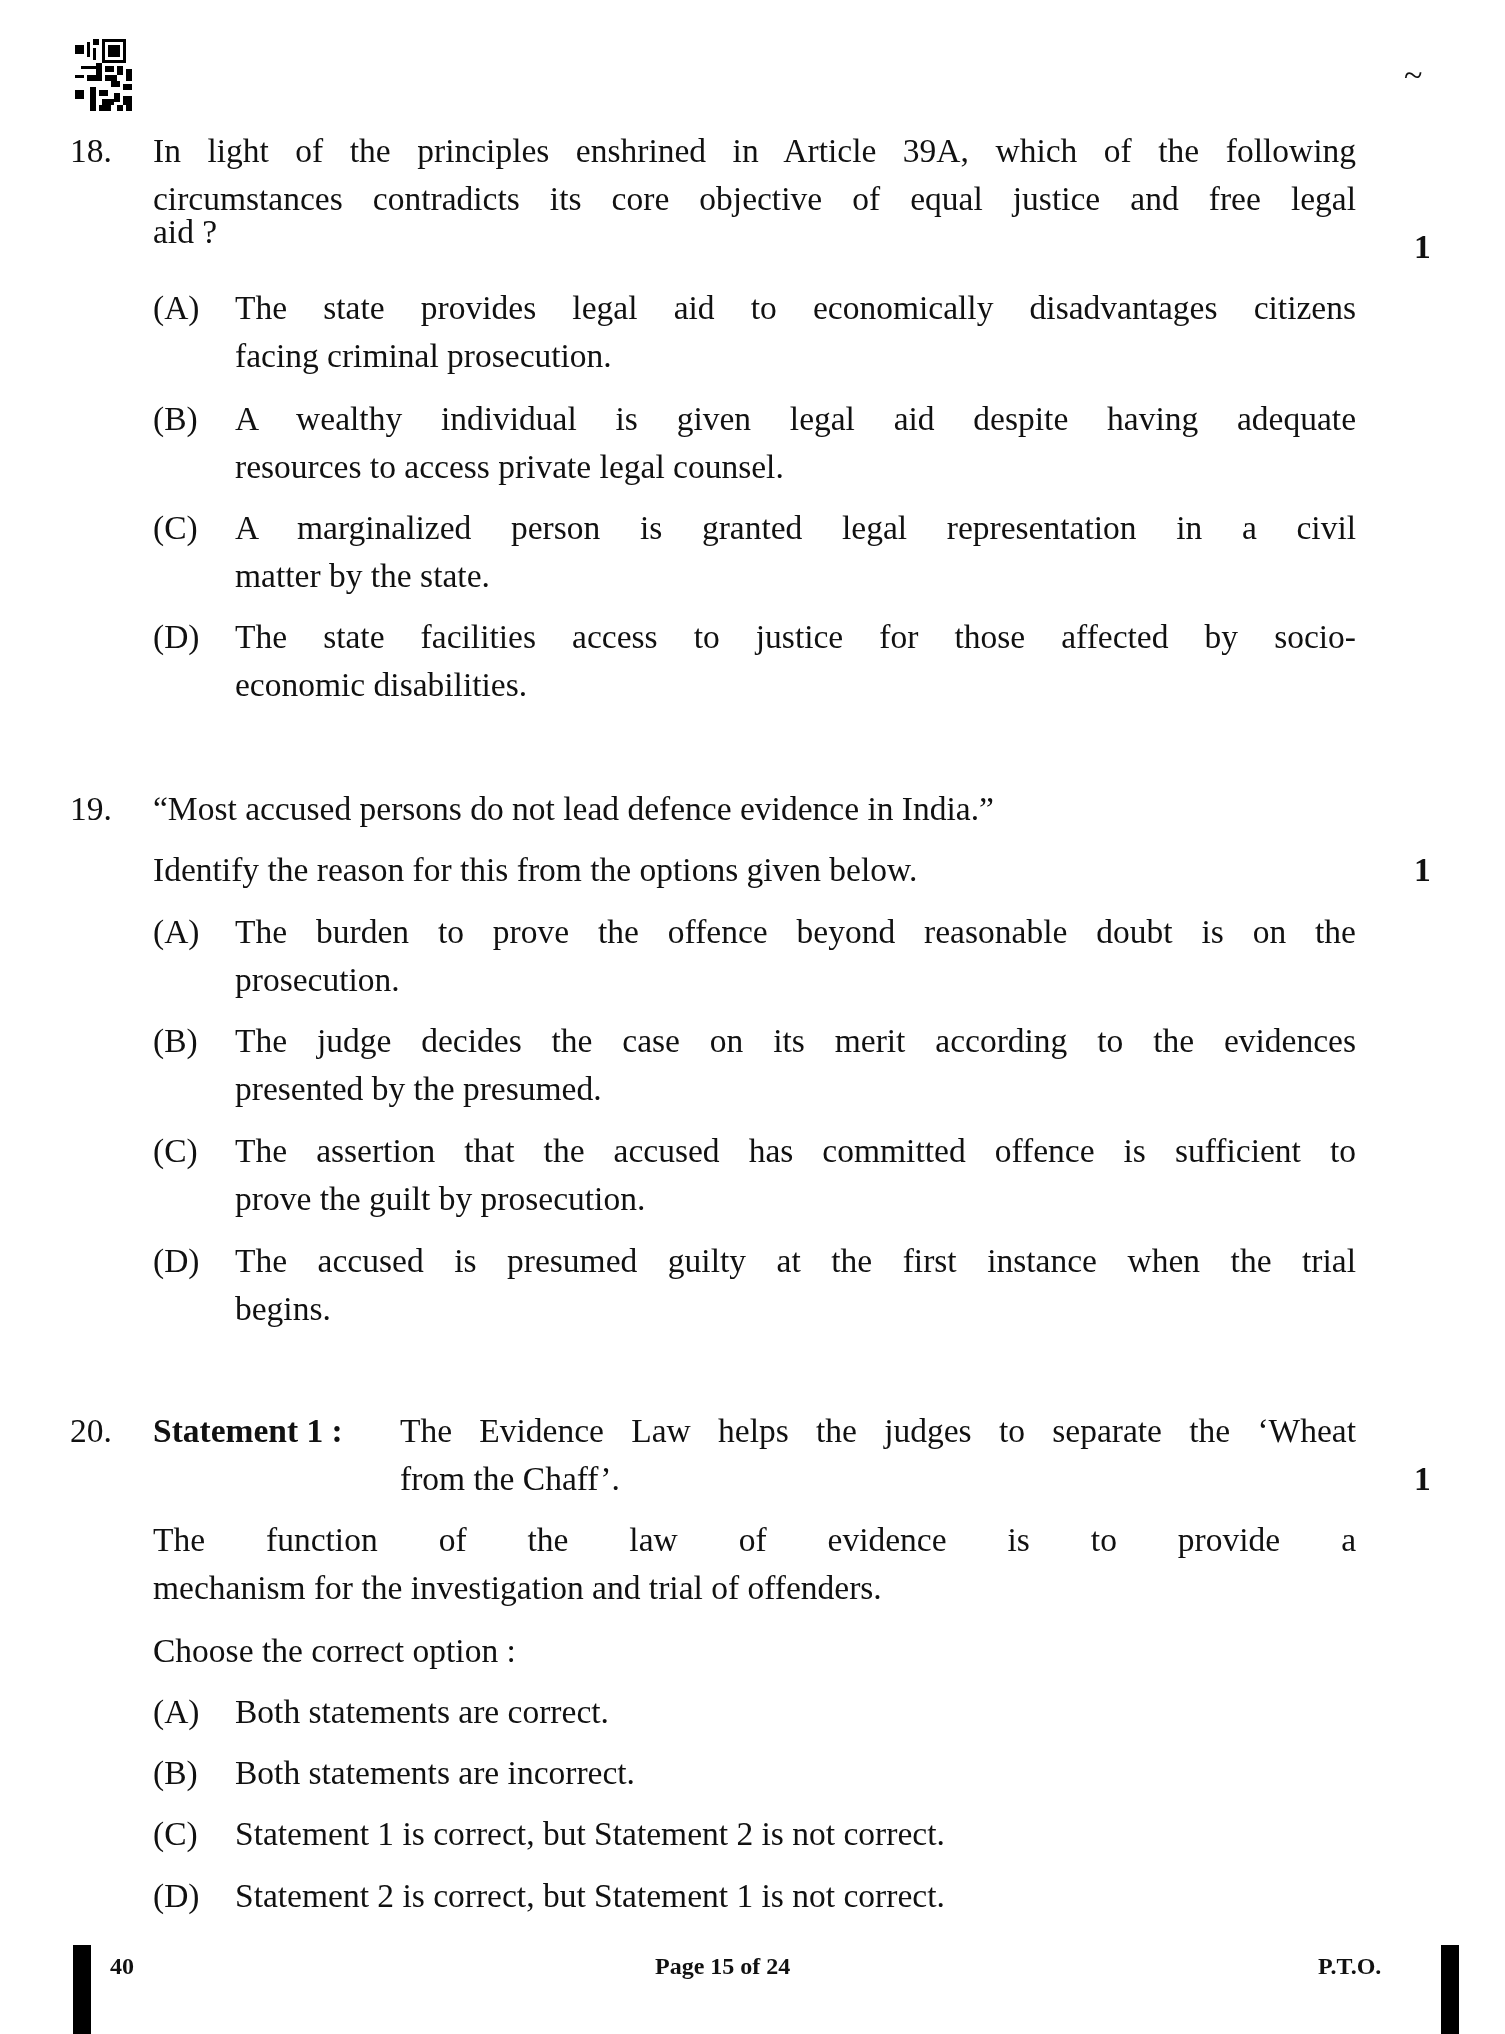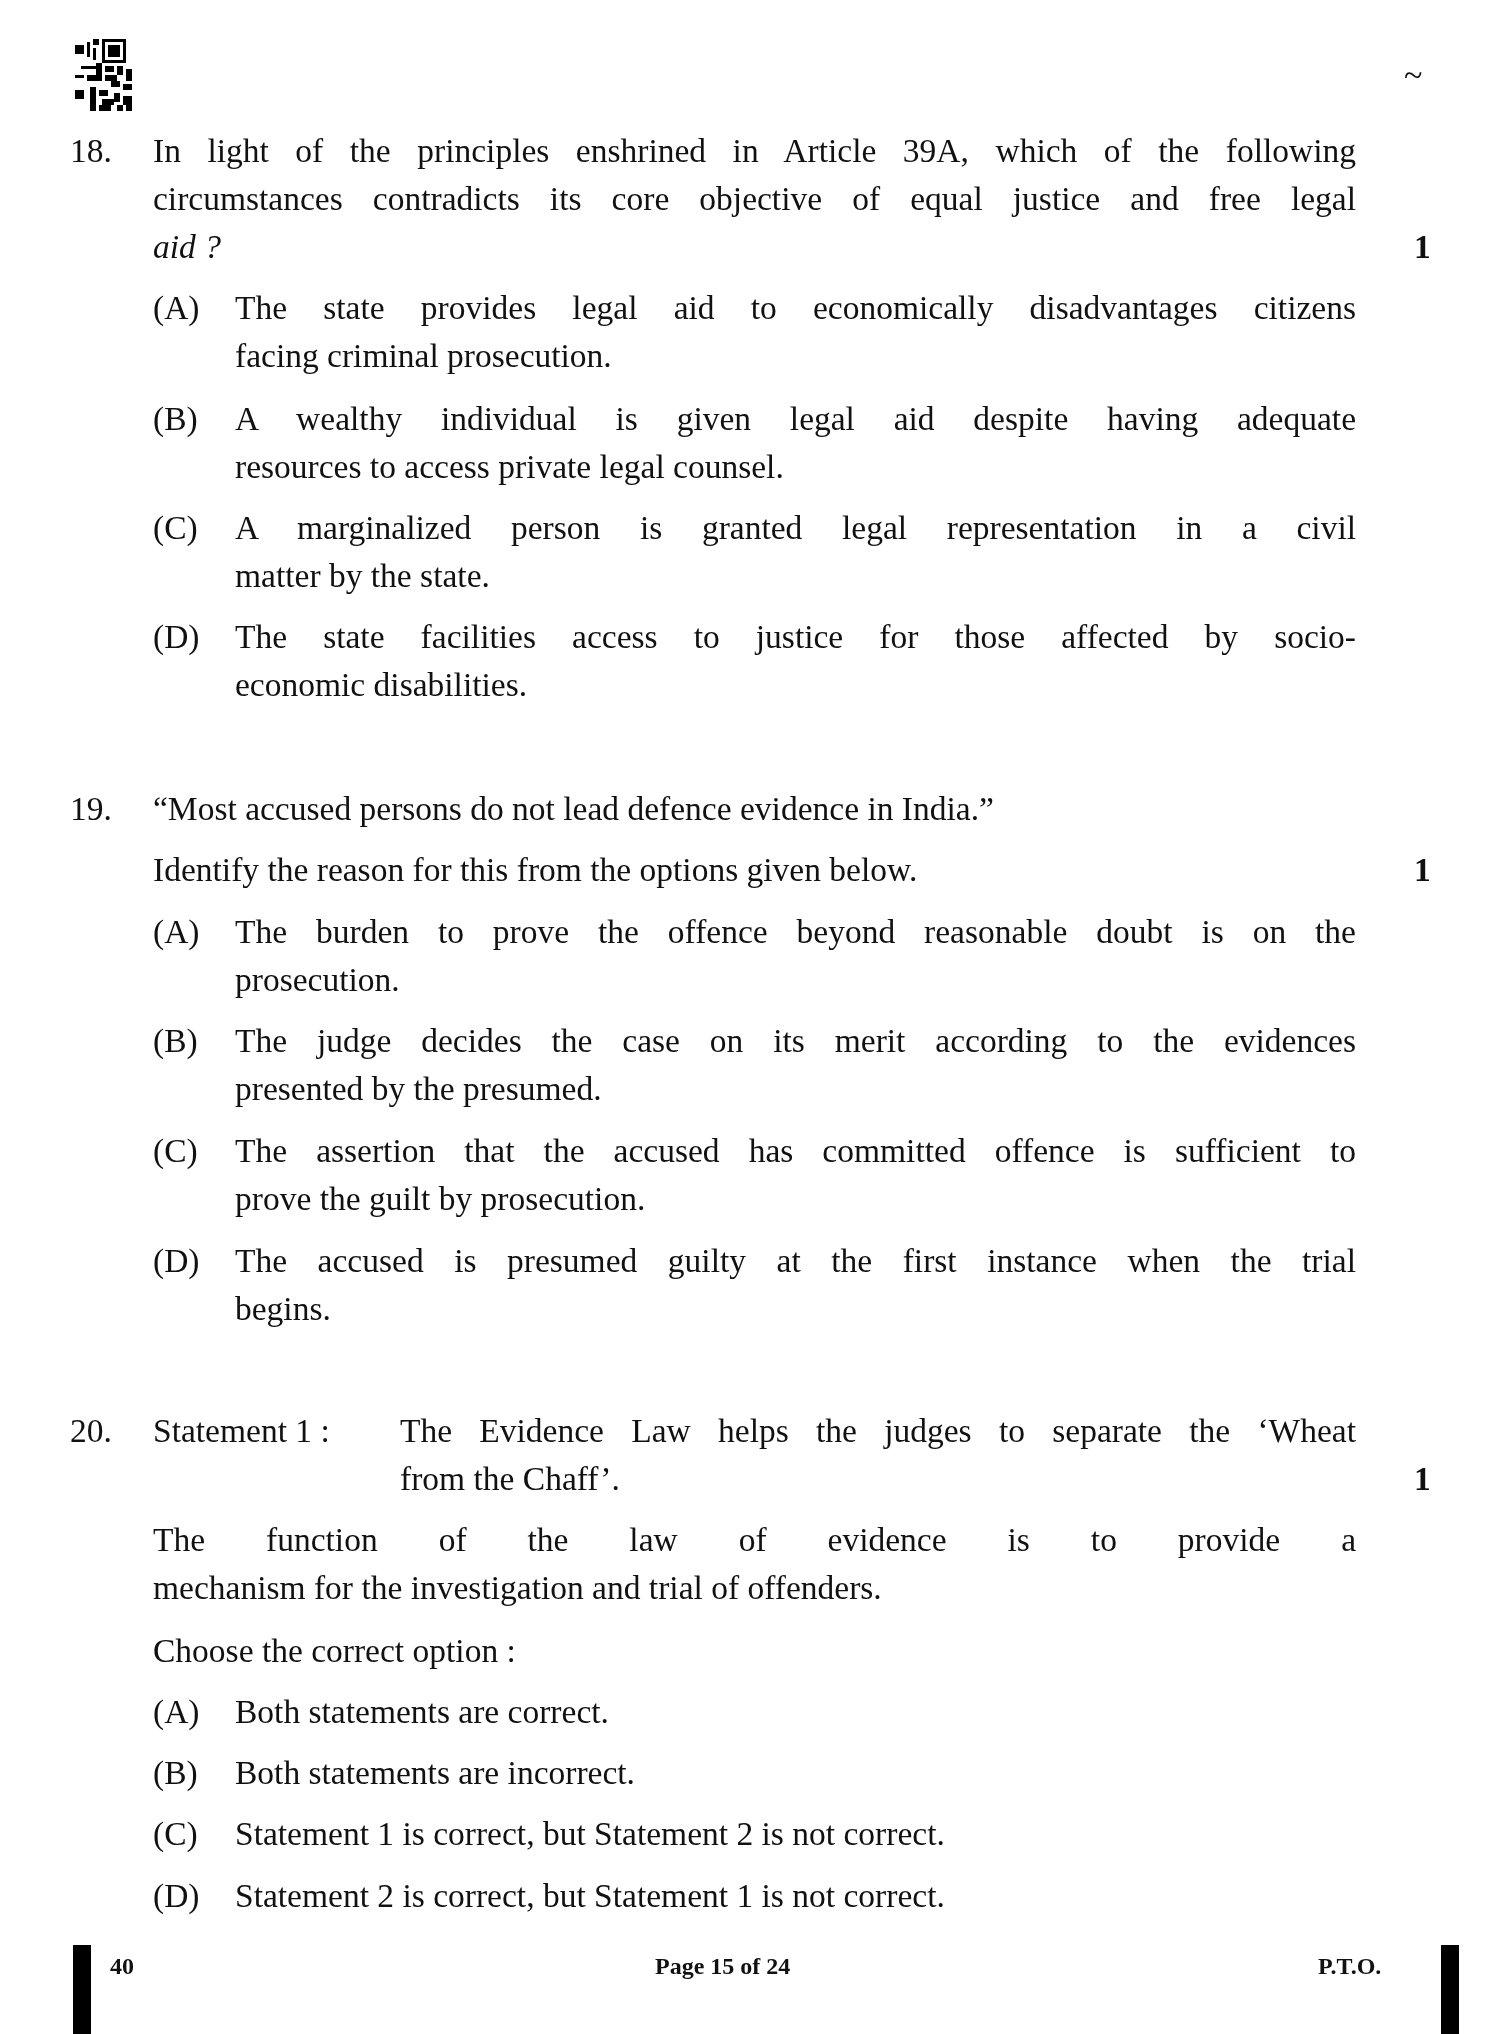--- a/index.html
+++ b/index.html
@@ -20,21 +20,21 @@
     font-family: "Liberation Serif", serif;
     font-size: 33.5px; line-height: 48px;
   }
   .qnum { position: absolute; left: 70px; }
   .qbody { position: absolute; left: 153px; width: 1203px; text-align: justify; }
   .opt { position: absolute; left: 153px; width: 1203px; display: flex; }
   .opt .lab { width: 82px; flex: 0 0 82px; }
   .opt .otxt { flex: 1; text-align: justify; }
   .marks { position: absolute; left: 1414px; font-weight: bold; }
   .stmt { position: absolute; left: 153px; width: 1203px; display: flex; }
-  .stmt .slab { flex: 0 0 247px; width: 247px; font-weight: normal; white-space: nowrap; }
+  .stmt .slab { flex: 0 0 247px; width: 247px; font-weight: bold; white-space: nowrap; }
   .stmt .stxt { flex: 1; text-align: justify; }
   .nowrap { white-space: nowrap; }
   .footbar { position: absolute; top: 1945px; width: 18px; height: 89px; background: #000; }
   .foot {
     position: absolute; top: 1944px; font-family: "Liberation Serif", serif;
     font-weight: bold; font-size: 24px; line-height: 44px;
   }
   .just-last { text-align-last: justify; }
 </style>
 </head>
@@ -70,21 +70,21 @@
     <rect x="8" y="22" width="4" height="2" fill="#000"></rect>
     <rect x="17" y="22" width="2" height="2" fill="#000"></rect>
   </svg>
 
   <div class="tilde">~</div>
 
   <div>
     <div class="txt qnum" style="top:127px;">18.</div>
     <div class="txt qbody just-last" style="top:127px;">In light of the principles enshrined in Article 39A, which of the following</div>
     <div class="txt qbody just-last" style="top:175px;">circumstances contradicts its core objective of equal justice and free legal</div>
-    <div class="txt qbody" style="top:223px;font-style:italic;">aid ?</div>
+    <div class="txt qbody" style="top:208px;">aid ?</div>
     <div class="txt marks" style="top:223px;">1</div>
 
     <div class="txt opt" style="top:284px;">
       <span class="lab">(A)</span>
       <span class="otxt">
         <div class="just-last">The state provides legal aid to economically disadvantages citizens</div>
         <div>facing criminal prosecution.</div>
       </span>
     </div>
     <div class="txt opt" style="top:395px;">

